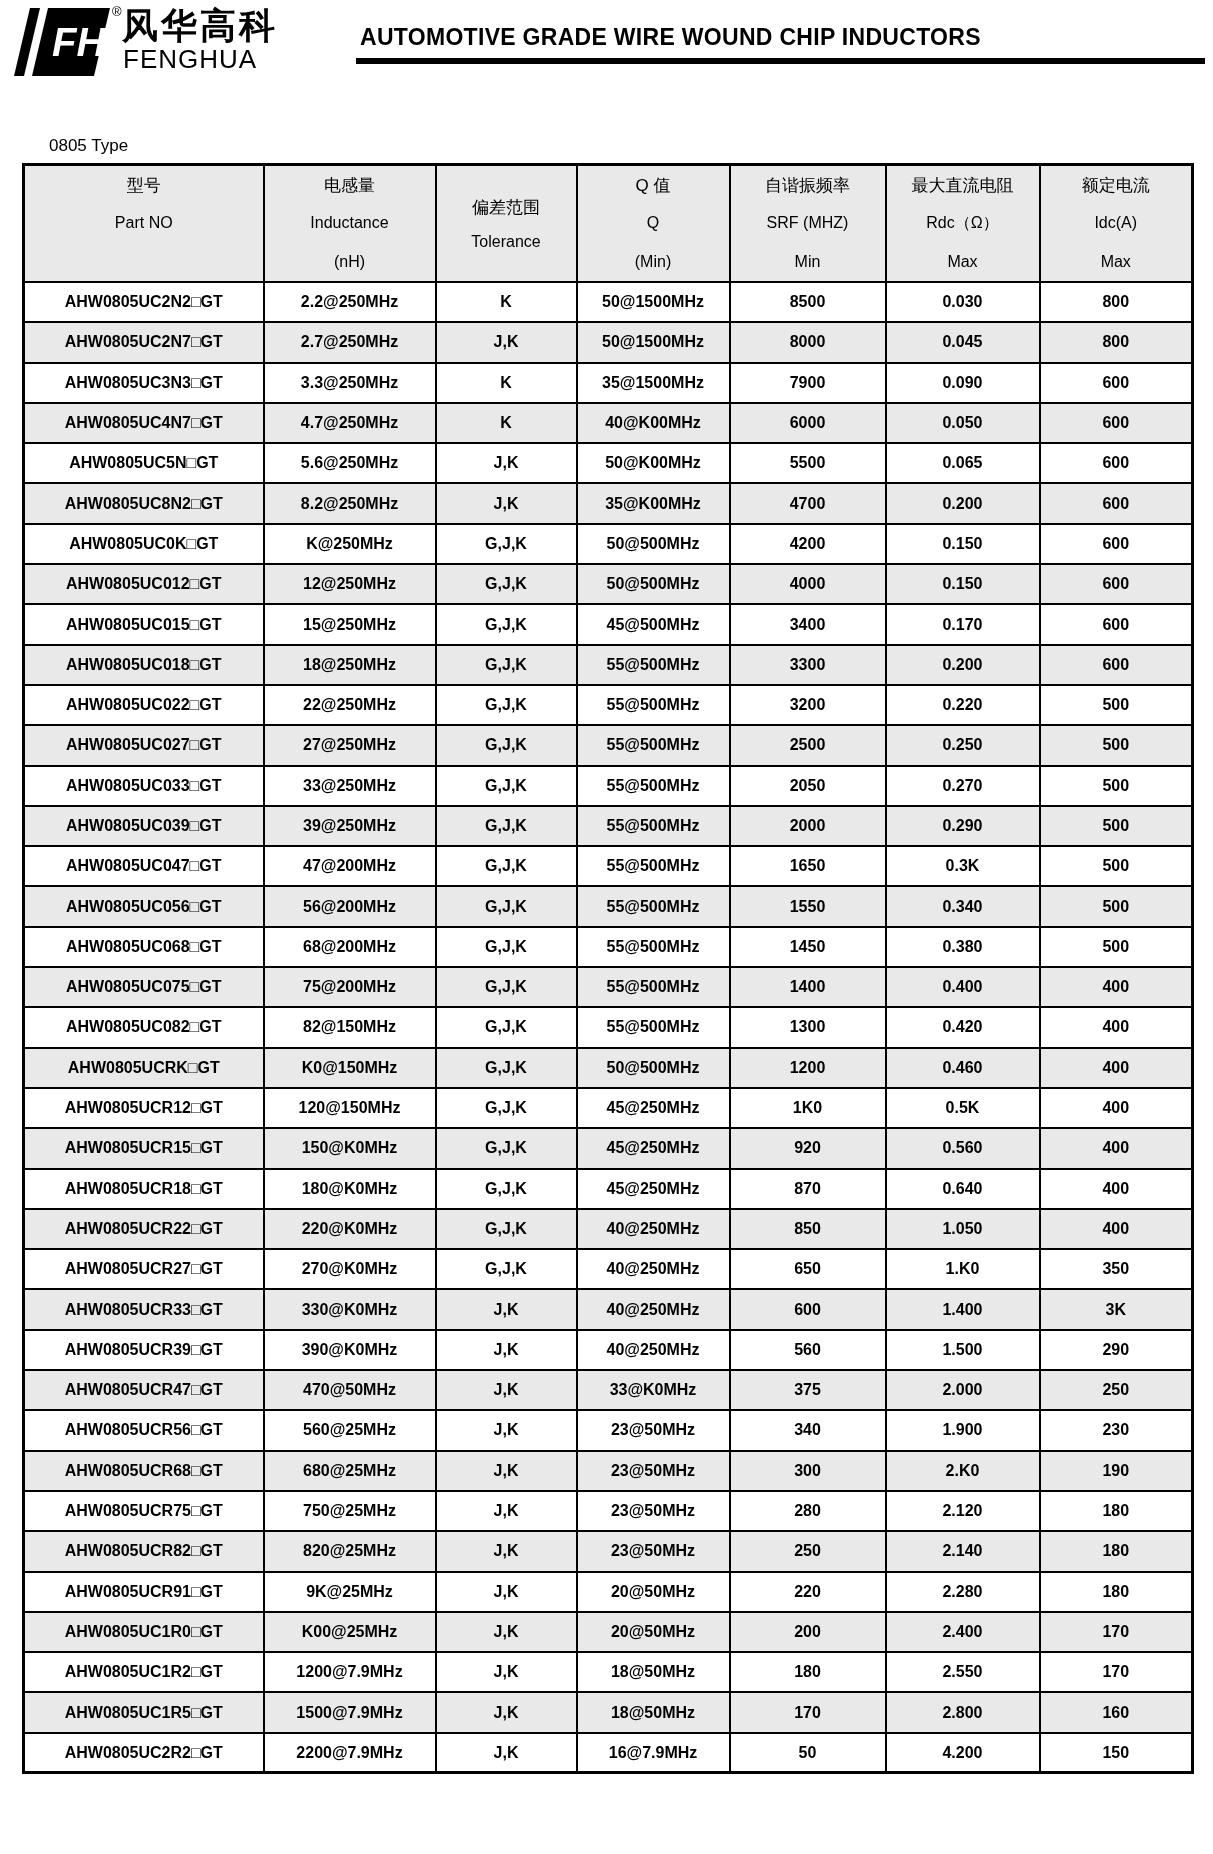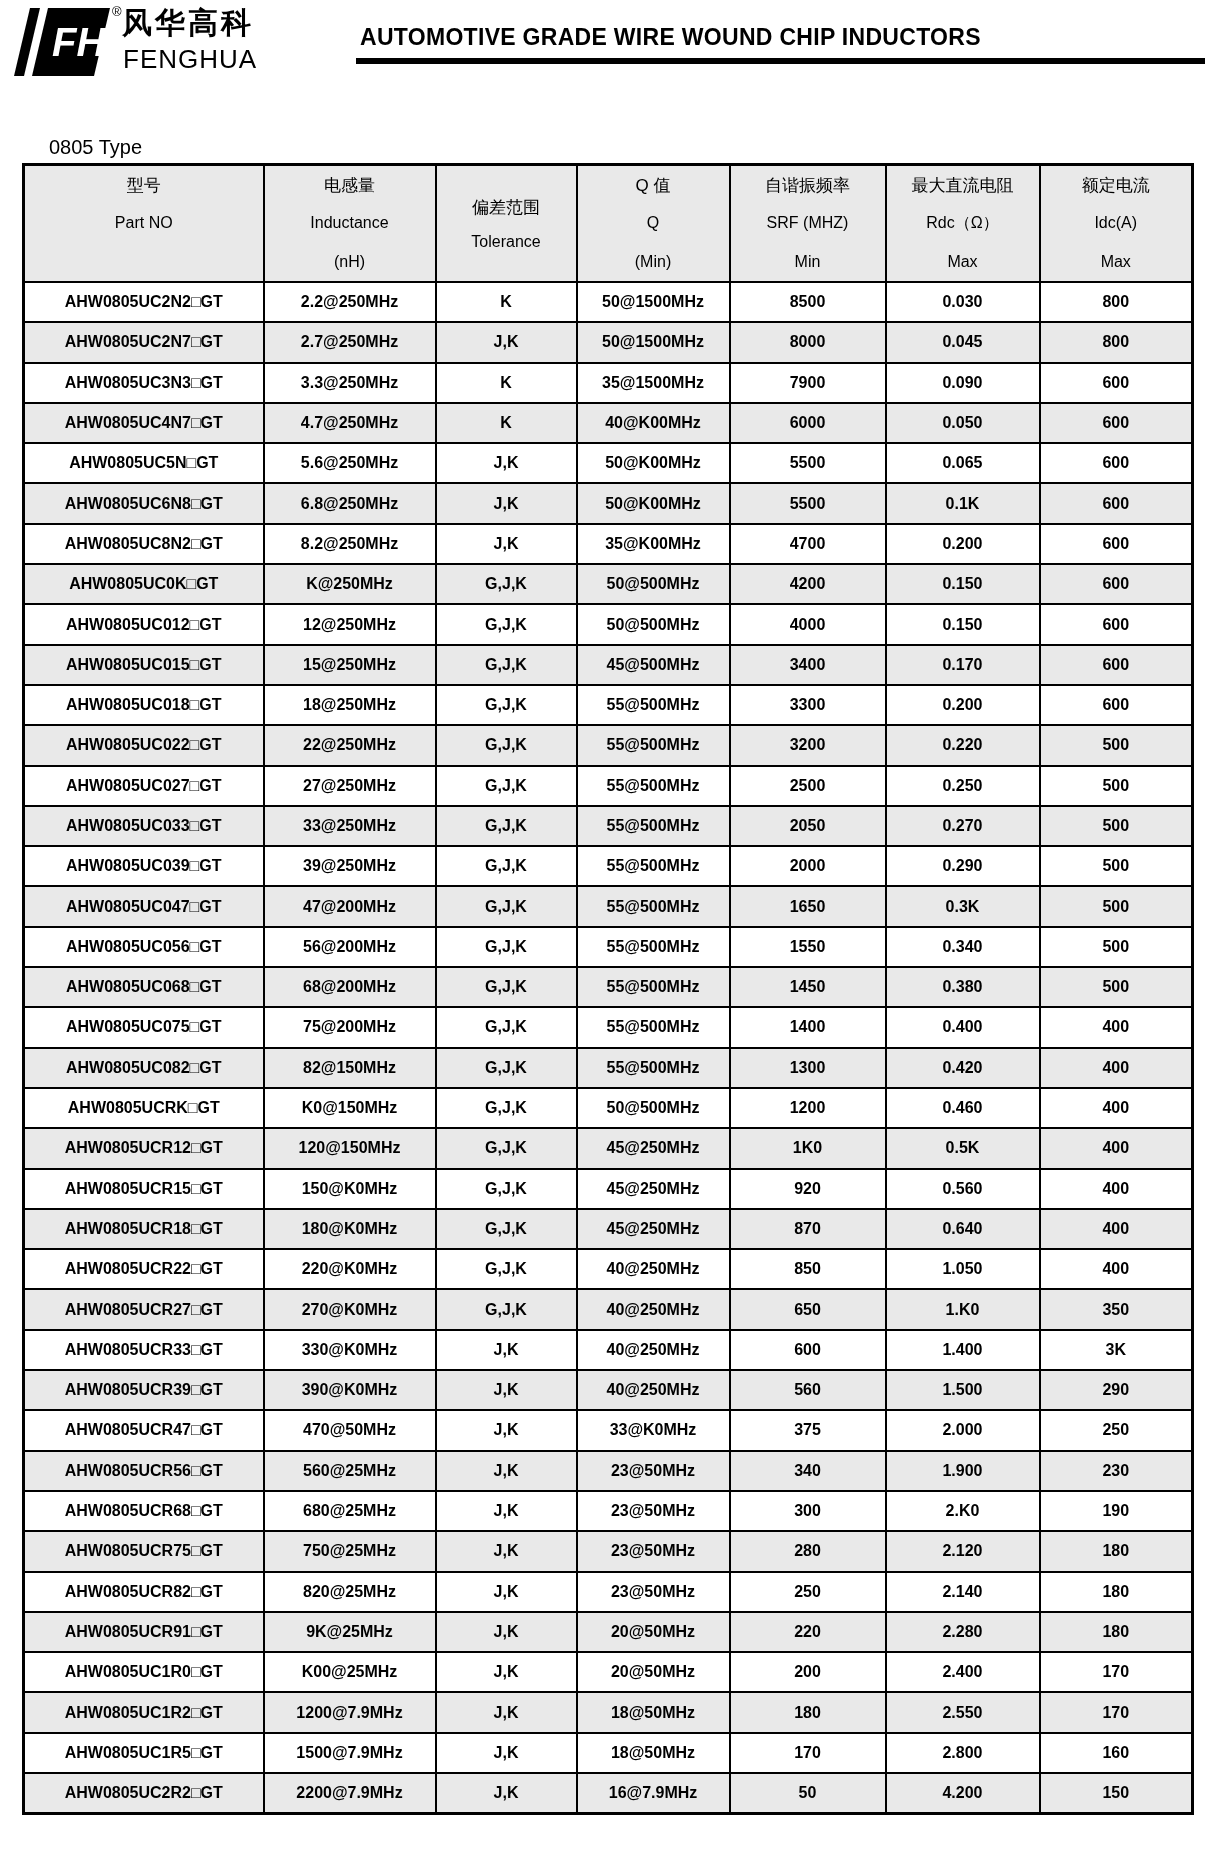--- a/index.html
+++ b/index.html
@@ -5,29 +5,29 @@
   html,body{margin:0;padding:0;}
   body{
     width:1213px;height:1854px;position:relative;background:#ffffff;color:#000;
     font-family:"Liberation Sans","DejaVu Sans",sans-serif;
     -webkit-font-smoothing:antialiased;
   }
   
   .page-header{position:absolute;left:0;top:0;width:1213px;height:95px;}
   .logo-mark{position:absolute;left:14px;top:8px;width:100px;height:68px;}
   .reg-mark{position:absolute;left:112px;top:4px;font-size:13px;}
-  .brand-cn{position:absolute;left:122px;top:8px;font-size:30px;font-weight:bold;letter-spacing:3px;line-height:1;}
+  .brand-cn{position:absolute;left:122px;top:8px;font-size:36px;font-weight:bold;letter-spacing:3px;line-height:1;}
   .brand-en{position:absolute;left:123px;top:46px;font-size:26px;font-weight:500;letter-spacing:1px;line-height:1;}
   .doc-title{
     position:absolute;left:360px;top:24px;width:845px;text-align:left;
     font-size:23px;font-weight:bold;letter-spacing:0.3px;white-space:nowrap;
   }
   .title-underline{position:absolute;left:356px;top:58px;width:849px;height:6px;background:#000;}
   
-  .section-label{position:absolute;left:49px;top:136px;font-size:20px;}
+  .section-label{position:absolute;left:49px;top:136px;font-size:17px;}
   
   .spec-table{
     position:absolute;left:22px;top:163px;width:1169px;
     border-collapse:collapse;table-layout:fixed;
     border:3px solid #000;
   }
   .spec-table th,.spec-table td{
     border:2px solid #000;padding:0;text-align:center;vertical-align:middle;overflow:hidden;
   }
   .spec-table thead th{background:#e9e9e9;font-weight:normal;height:115px;}
@@ -161,29 +161,20 @@
       <tr>
         <td>AHW0805UC5N□GT</td>
         <td>5.6@250MHz</td>
         <td>J,K</td>
         <td>50@K00MHz</td>
         <td>5500</td>
         <td>0.065</td>
         <td>600</td>
       </tr>
       <tr>
-        <td>AHW0805UC6N8□GT</td>
-        <td>6.8@250MHz</td>
-        <td>J,K</td>
-        <td>50@K00MHz</td>
-        <td>5500</td>
-        <td>0.1K</td>
-        <td>600</td>
-      </tr>
-      <tr>
         <td>AHW0805UC8N2□GT</td>
         <td>8.2@250MHz</td>
         <td>J,K</td>
         <td>35@K00MHz</td>
         <td>4700</td>
         <td>0.200</td>
         <td>600</td>
       </tr>
       <tr>
         <td>AHW0805UC0K□GT</td>

